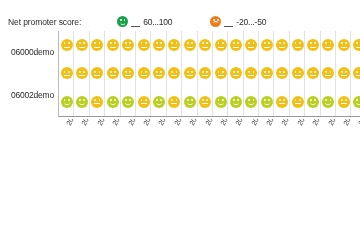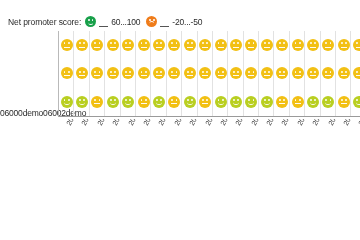--- a/index.html
+++ b/index.html
@@ -17,20 +17,21 @@
   }
 
   
   .legend {
     display: flex;
     align-items: center;
     padding: 16px 0 0 8px;
     white-space: nowrap;
     font-size: 8.5px;
     color: #2b2b2b;
+    gap: 32px;
   }
   .legend-title {
     font-size: 8.5px;
     color: #2b2b2b;
     margin-right: 4px;
     letter-spacing: -0.1px;
   }
   .legend-item {
     display: flex;
     align-items: flex-end;
@@ -111,21 +112,21 @@
     left: 0;
     top: 0;
     right: 0;
     height: 86px;
     display: flex;
   }
   .row-labels {
     width: 58px;
     flex: none;
     display: flex;
-    flex-direction: row;
+    flex-direction: column;
     justify-content: space-around;
     align-items: flex-end;
     padding-right: 4px;
     box-sizing: border-box;
   }
   .row-label {
     font-size: 8.5px;
     color: #2b2b2b;
     line-height: 1;
     letter-spacing: -0.2px;

